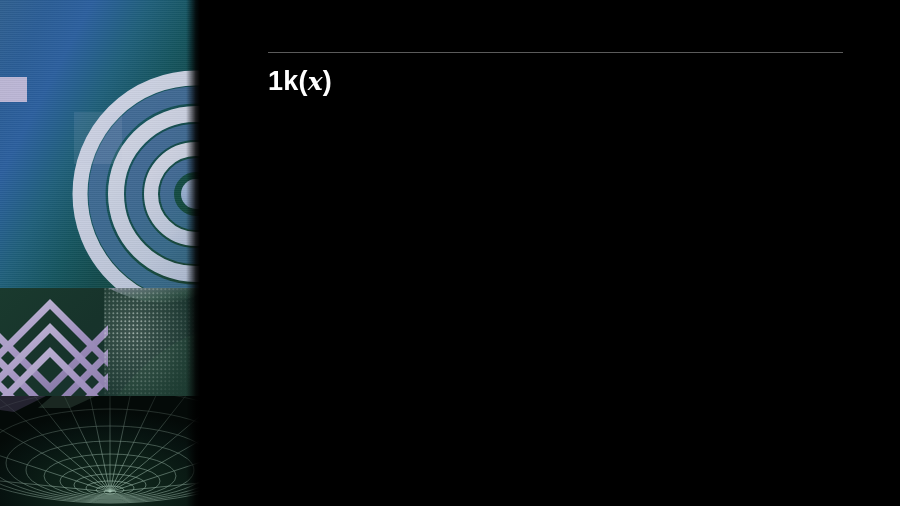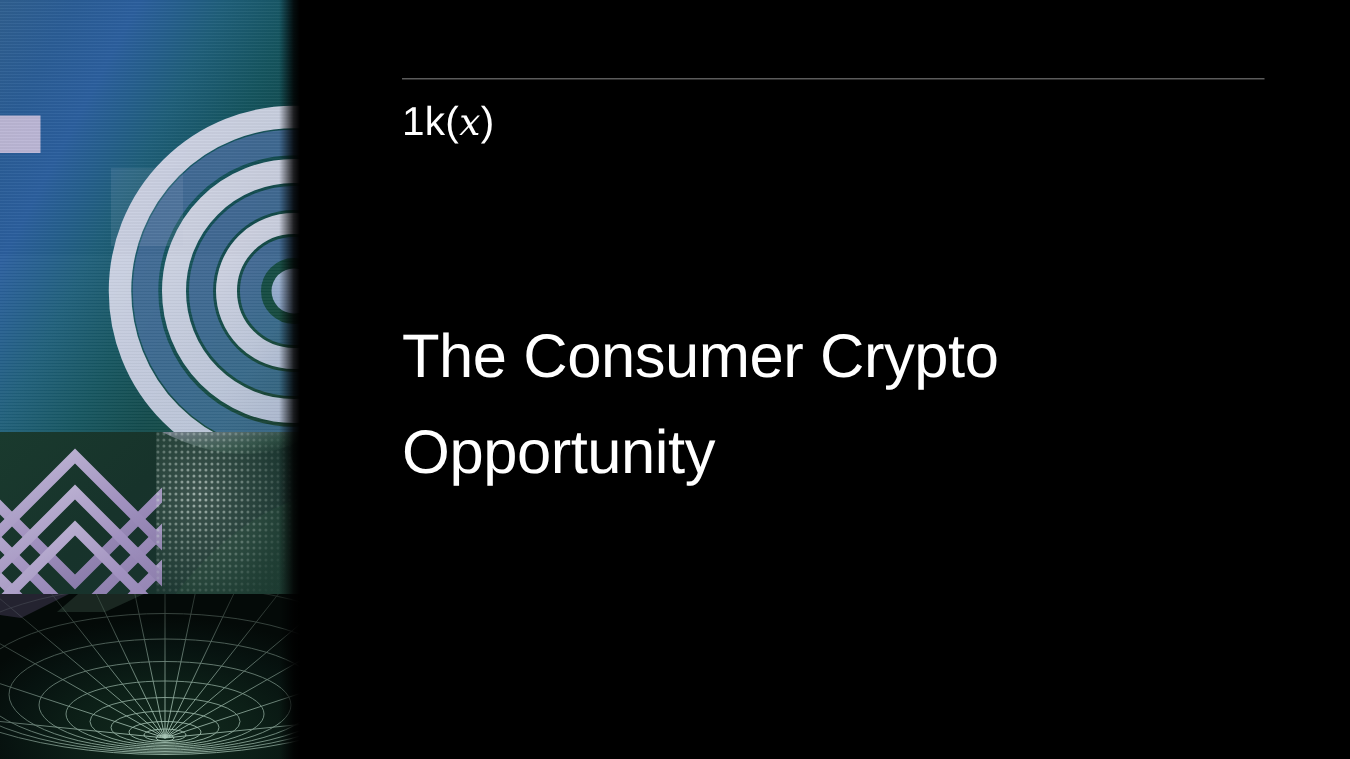--- a/index.html
+++ b/index.html
@@ -146,21 +146,21 @@
 
   #logo {
     position: absolute;
     left: 68px;
     top: 68px;
     color: #ffffff;
     font-size: 27px;
     letter-spacing: 0.2px;
     line-height: 1;
     white-space: nowrap;
-    font-weight: 400;
+    font-weight: 700;
   }
   #logo .logo-x {
     font-family: "DejaVu Serif", serif;
     font-style: italic;
     font-size: 25px;
   }
 
   #title {
     position: absolute;
     left: 68px;
@@ -323,20 +323,16 @@
 
     <div id="art-edge-fade"></div>
   </div>
 
   <div id="content">
 
     <div id="divider-rule"></div>
 
     <div id="logo"><span>1k(</span><span class="logo-x">x</span><span>)</span></div>
 
-    <h1 id="title">
-      <span class="title-line">The Consumer Crypto</span>
-      <span class="title-line">Opportunity</span>
-    </h1>
 
   </div>
 
 </div>
 
 </body></html>

